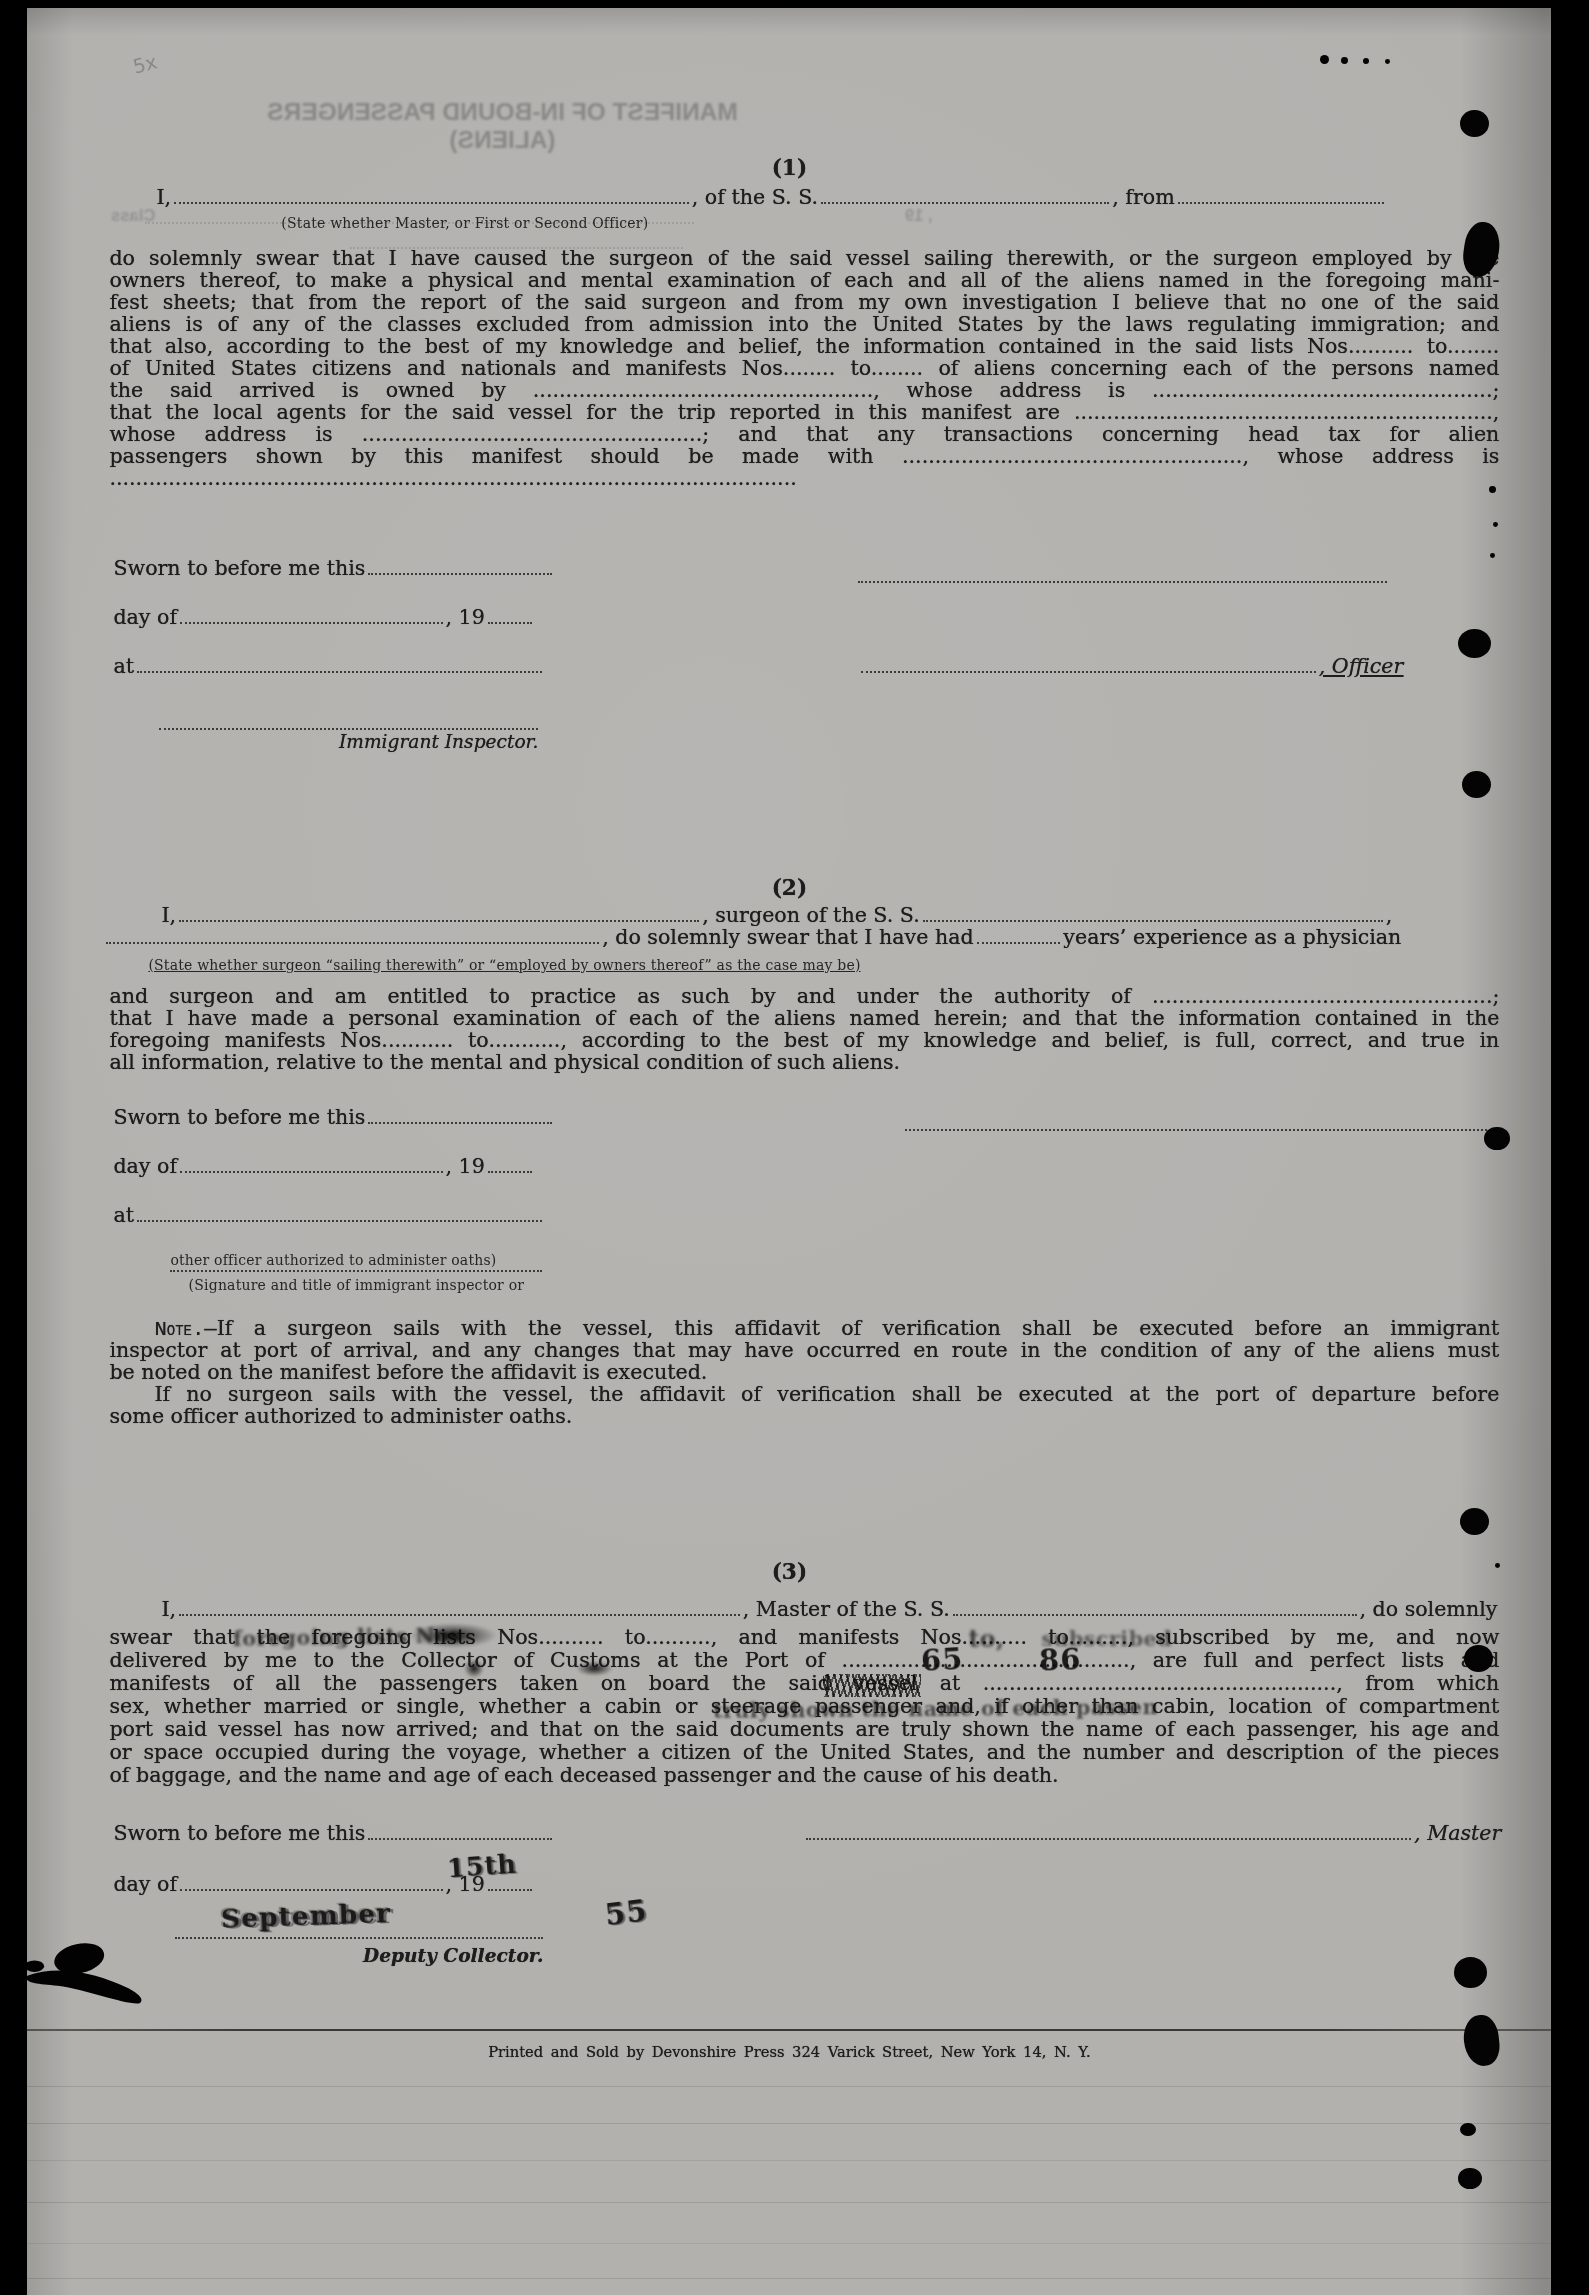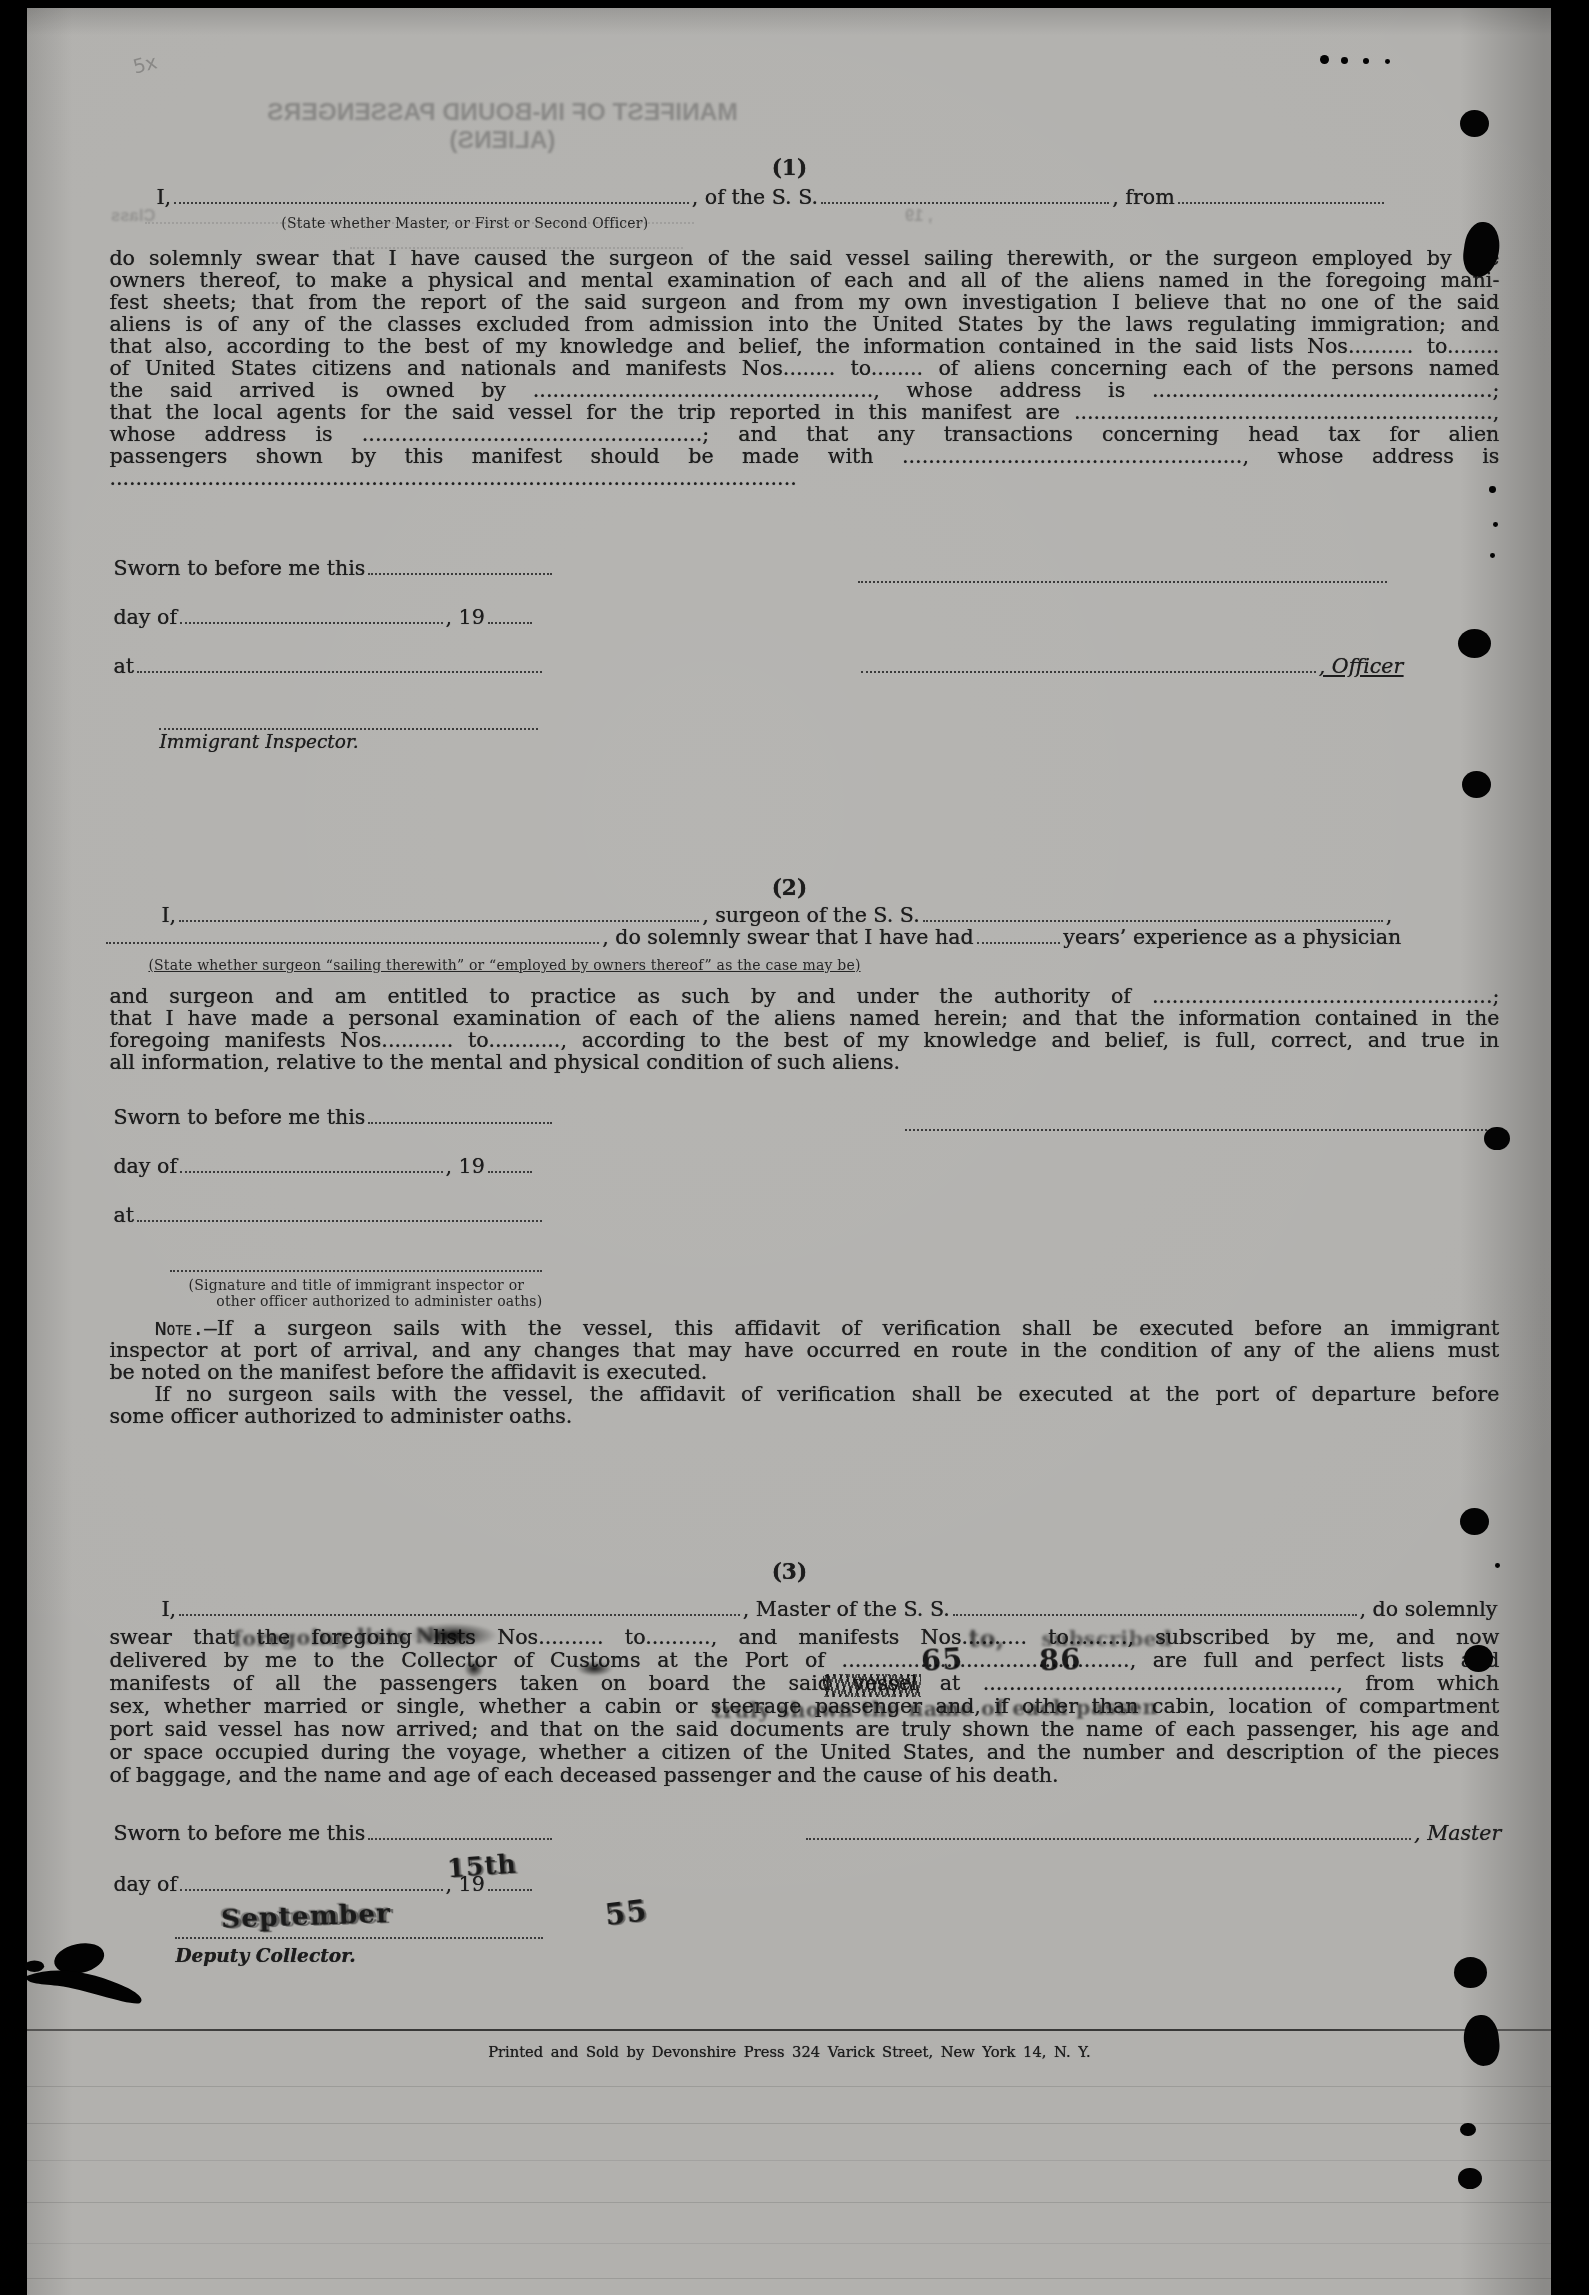--- a/index.html
+++ b/index.html
@@ -20,21 +20,21 @@
   .s3 .jline{height:23px;line-height:23px;}
   .tl{text-align-last:left;}
   .ind{padding-left:45px;}
   .sc{font-variant:small-caps;font-family:Liberation Mono, monospace;}
   .frow{position:absolute;display:flex;align-items:flex-end;height:25.5px;}
   .frow .t{font-size:20.6px;line-height:23.5px;white-space:pre;}
   .dl{border-bottom:2.5px dotted #3a3a3a;margin:0 2.9px 4.9px 2.9px;min-width:7.8px;}
   .dlfix{position:absolute;height:9.8px;border-bottom:2.5px dotted #3a3a3a;}
   .hint{position:absolute;font-size:14px;letter-spacing:0.2px;color:#262626;}
   .it{font-style:italic;font-size:18.6px;}
-  .sig{position:absolute;text-align:left;}
+  .sig{position:absolute;text-align:right;}
   .stamp{position:absolute;font-weight:700;color:#0a0a0a;filter:blur(0.7px);letter-spacing:1px;opacity:.9;}
   .smear{position:absolute;font-weight:700;color:rgba(12,12,12,.72);filter:blur(1.5px);letter-spacing:0.5px;font-size:20.6px;white-space:nowrap;}
   .blob{position:absolute;background:radial-gradient(closest-side,rgba(8,8,8,.9),rgba(8,8,8,0));filter:blur(1px);border-radius:50%;}
   .cross{position:absolute;
     background:
       repeating-linear-gradient(75deg, transparent 0 3.9px, rgba(10,10,10,.75) 3.9px 5.9px),
       repeating-linear-gradient(-68deg, transparent 0 4.9px, rgba(10,10,10,.6) 4.9px 6.9px);
     filter:blur(0.6px);}
   .ph{position:absolute;background:#040404;border-radius:50%;}
   .mirror{transform:scaleX(-1);color:rgba(40,40,40,.30);filter:blur(1.1px);
@@ -146,21 +146,21 @@
       <span class="dl" style="flex:1;"></span>
     </div>
 
     <div class="frow txt" style="left:86px;top:1194px;width:431px;">
       <span class="t">at</span>
       <span class="dl" style="flex:1;"></span>
     </div>
 
     <div class="dlfix" style="left:143px;top:1252px;width:372px;"></div>
     <div class="sig hint" style="left:143px;top:1269px;width:372px;text-align:center;">(Signature and title of immigrant inspector or</div>
-    <div class="sig hint" style="left:143px;top:1285px;width:372px;text-align:right;">other officer authorized to administer oaths)</div>
+    <div class="sig hint" style="left:143px;top:1244px;width:372px;text-align:left;">other officer authorized to administer oaths)</div>
 
     <div class="block txt" style="top:1309px;">
       <div class="jline ind"><span class="sc">Note.—</span><span>If a surgeon sails with the vessel, this affidavit of verification shall be executed before an immigrant</span></div>
       <div class="jline">inspector at port of arrival, and any changes that may have occurred en route in the condition of any of the aliens must</div>
       <div class="jline tl">be noted on the manifest before the affidavit is executed.</div>
       <div class="jline ind">If no surgeon sails with the vessel, the affidavit of verification shall be executed at the port of departure before</div>
       <div class="jline tl">some officer authorized to administer oaths.</div>
     </div>
 
     <div class="abs center hd txt" style="top:1551px;">(3)</div>

